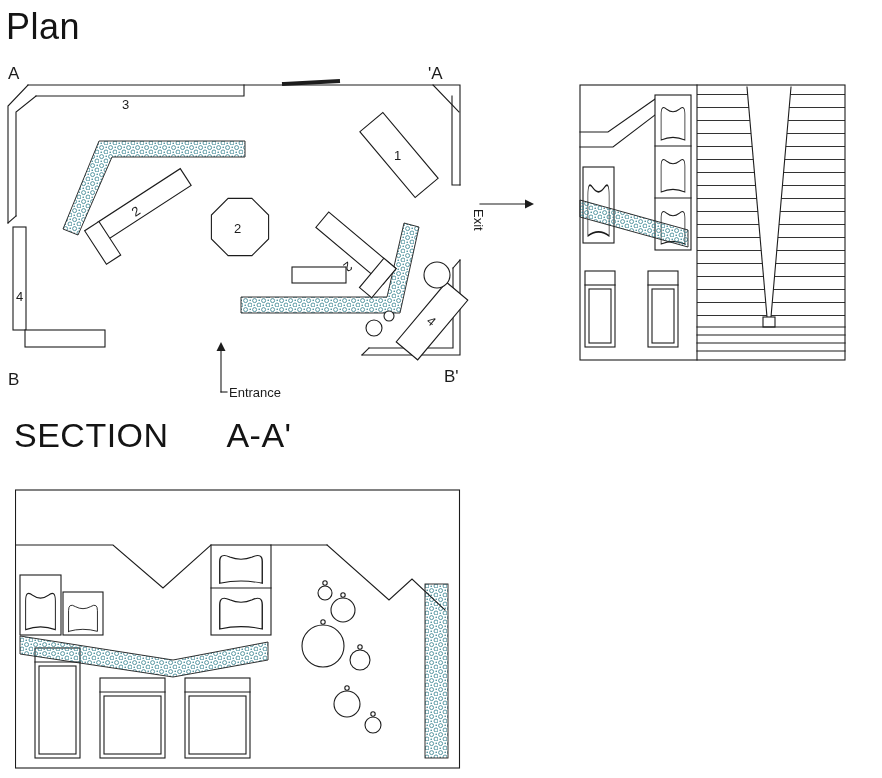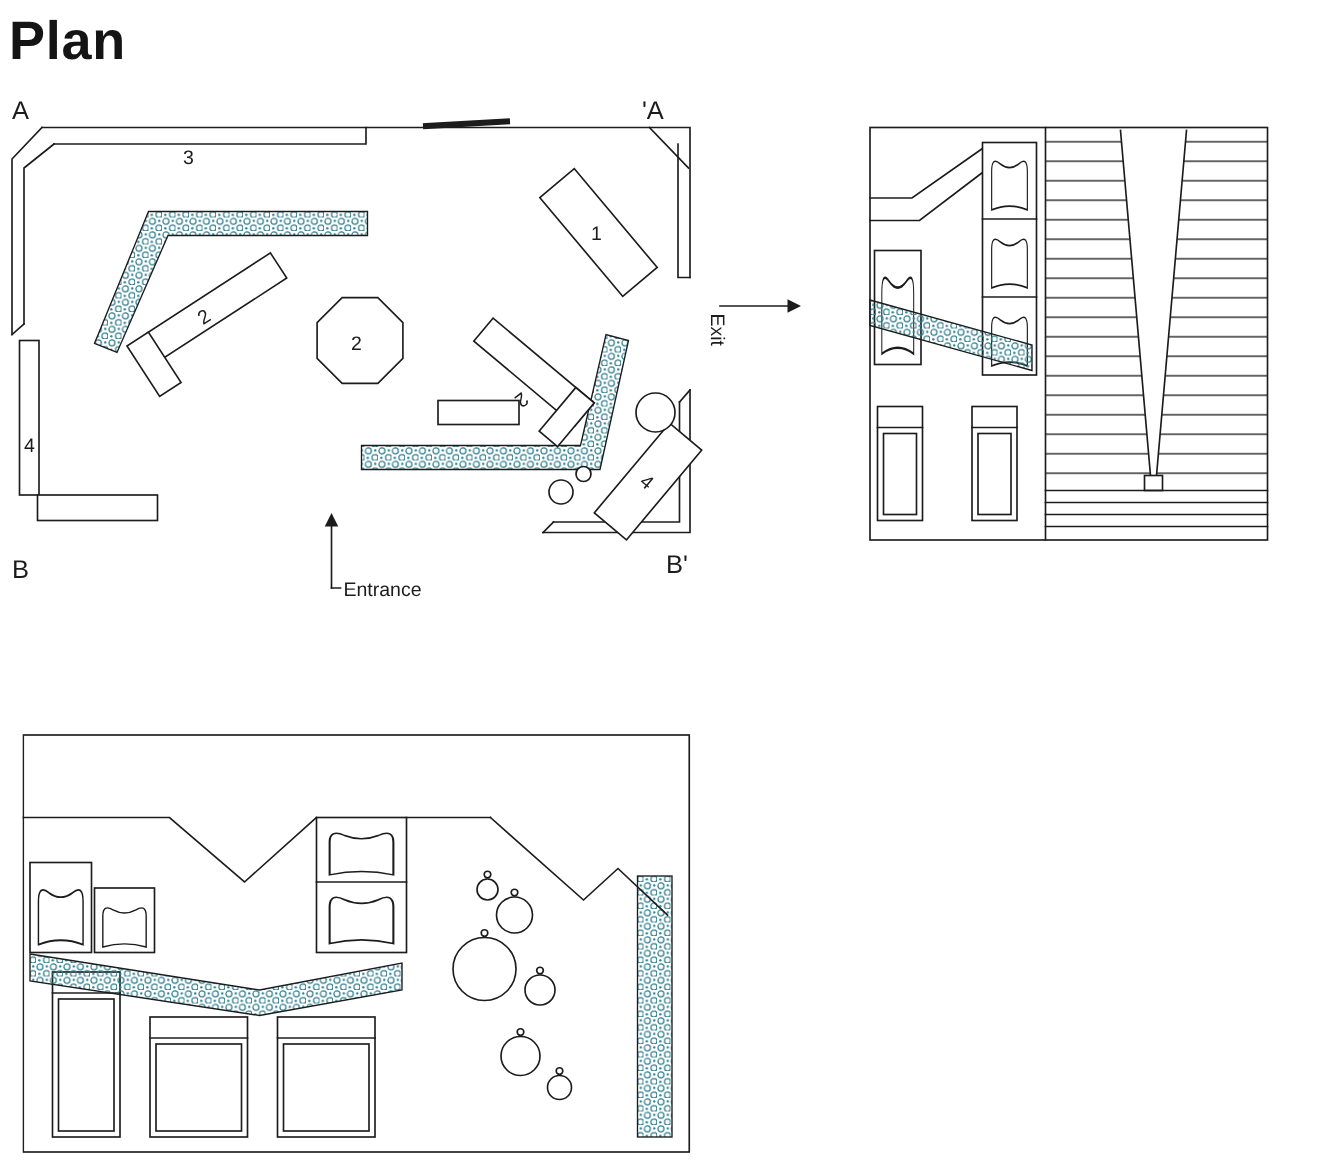--- a/index.html
+++ b/index.html
@@ -1,20 +1,20 @@
 <!DOCTYPE html>
 <html style="--ink: #1c1c1c; --ornament: #2e7d8c;"><head>
 <meta charset="utf-8">
 <style>
   html,body{margin:0;padding:0;background:#fff;}
   .canvas{position:relative;width:882px;height:778px;background:#fff;overflow:hidden;
           font-family:"Liberation Sans",sans-serif;}
   .title{position:absolute;white-space:pre;color:#141414;letter-spacing:0.5px;
          font-family:"Liberation Sans",sans-serif;}
-  .title-plan{left:6px;top:6px;font-size:36px;font-weight:bold;}
+  .title-plan{left:6px;top:6px;font-size:36px;}
   .title-ab{left:577px;top:12px;font-size:34px;}
   .title-aa{left:14px;top:416px;font-size:34px;}
   .sheet{position:absolute;}
   .ln{fill:none;stroke:var(--ink,#1c1c1c);stroke-width:1.1;stroke-linecap:square;stroke-linejoin:miter;}
   .fw{fill:#fff;stroke:var(--ink,#1c1c1c);stroke-width:1.1;}
   .band{fill:url(#orn);stroke:var(--ink,#1c1c1c);stroke-width:0.9;}
   .lbl{fill:var(--ink,#1c1c1c);font-family:"Liberation Sans",sans-serif;font-size:13px;stroke:none;}
   .marker{font-size:17px;}
   .orn-c{fill:none;stroke:var(--ornament,#2e7d8c);stroke-width:0.8;}
   .orn-d{fill:var(--ornament,#2e7d8c);}
@@ -37,20 +37,21 @@
     </pattern>
     <symbol id="cushion" viewBox="0 0 40 40" preserveAspectRatio="none">
       <path class="fw" d="M3,38 L3,13 Q3,3 11,8 Q20,13 29,8 Q37,3 37,13 L37,38 Q20,33 3,38 Z"></path>
     </symbol>
   </defs>
 </svg>
 
 <div class="canvas">
 
   <div class="title title-plan">Plan</div>
+  <div class="title title-aa">SECTION      A-A'</div>
 
   <svg class="sheet" style="left:0;top:55px" width="540" height="360" viewBox="0 0 540 360">
 
     <g class="ln">
       <path d="M28,30 H460 V130"></path>
       <path d="M36,41 H244 V30"></path>
       <path d="M452,41 V130 H460"></path>
       <line class="thick" x1="284" y1="29" x2="338" y2="26"></line>
       <line x1="433" y1="30" x2="459" y2="57"></line>
       <path d="M28,30 L8,51 V168"></path>

